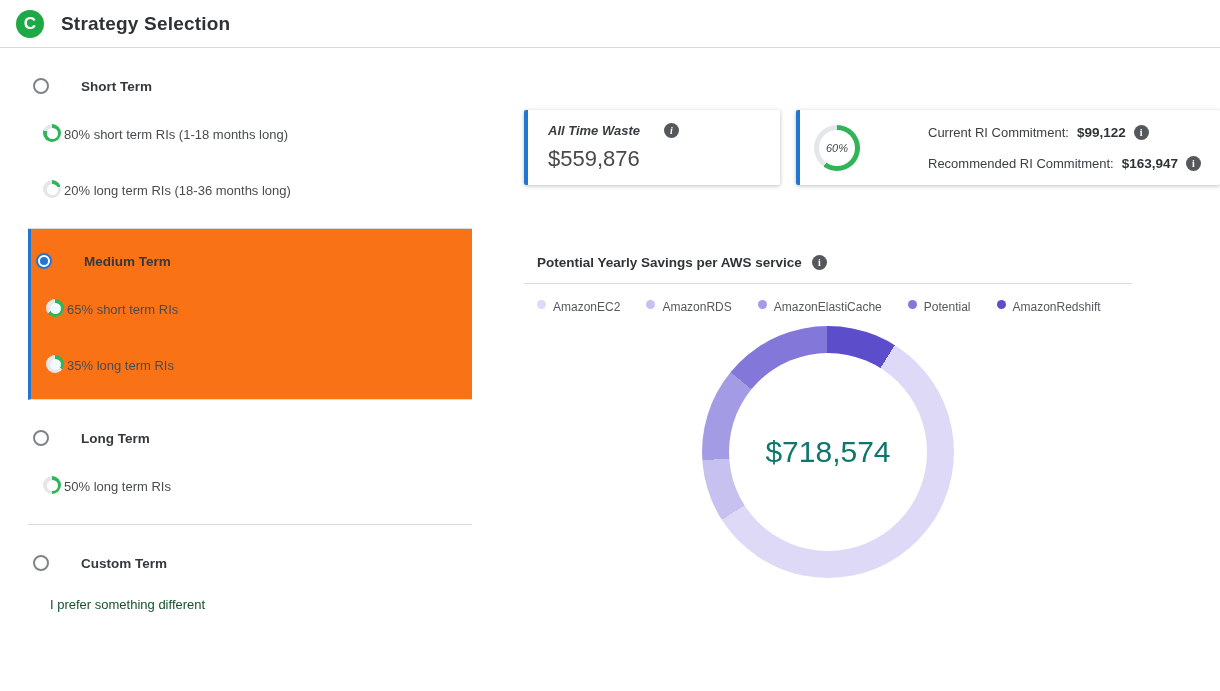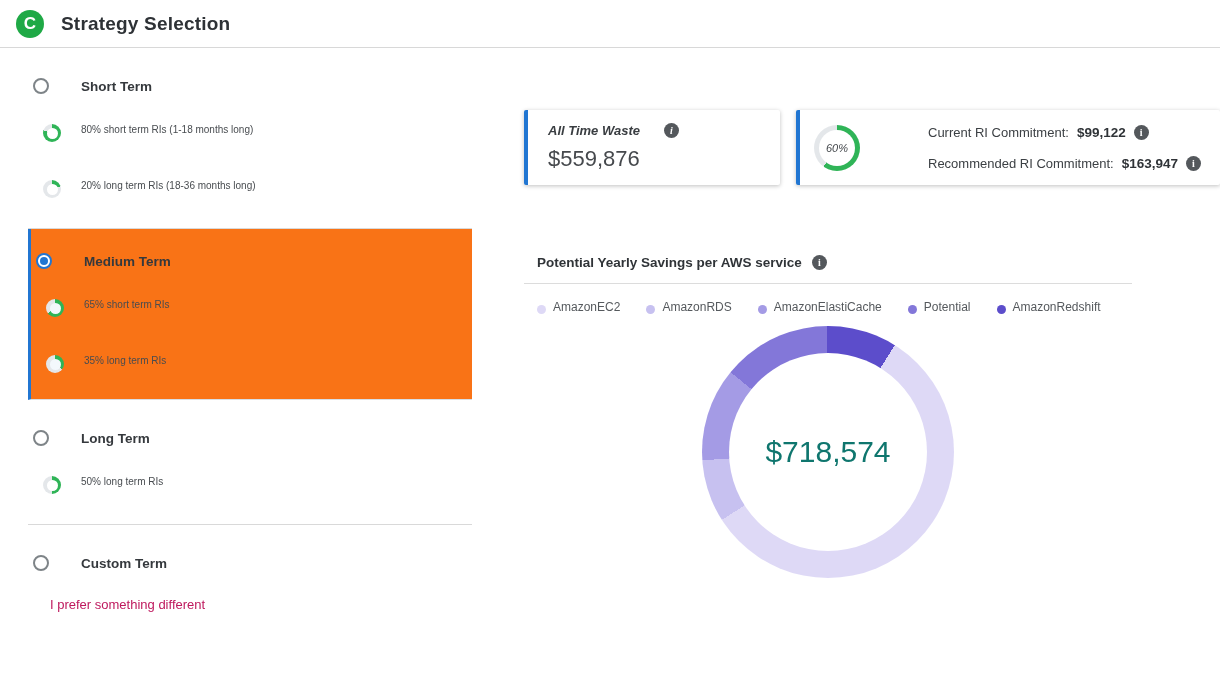--- a/index.html
+++ b/index.html
@@ -18,46 +18,46 @@
   .main { flex: 1; padding-left: 52px; min-width: 0; }
   
   .option-group { padding: 30px 0; cursor: pointer; }
   .option-group.ruled { border-bottom: 1px solid #D9D9D9; }
   .option-group.selected { background: #f97316; border-left: 3px solid #2176D2; border-bottom: 1px solid #D8DEE4; padding: 24px 0 26px; }
   .option-head { display: flex; align-items: center; gap: 32px; padding-left: 5px; }
   .option-label { font-size: 13.5px; font-weight: 700; color: #35393D; }
   .radio { width: 16px; height: 16px; border: 2px solid #7E8488; border-radius: 50%; background: #fff; position: relative; flex: none; }
   .option-group.selected .radio { border-color: #2176D2; }
   .option-group.selected .radio::after { content: ''; position: absolute; inset: 2px; border-radius: 50%; background: #2176D2; }
-  .sub-item { display: flex; align-items: flex-start; gap: 20px; padding-left: 15px; margin-top: 30px; font-size: 10px; color: #484C50; }
+  .sub-item { display: flex; align-items: flex-end; gap: 3px; padding-left: 15px; margin-top: 30px; font-size: 13px; color: #484C50; }
   .sub-item + .sub-item { margin-top: 38px; }
   .ring { width: 18px; height: 18px; border-radius: 50%; position: relative; flex: none; }
   .ring-hole { position: absolute; inset: 3.5px; border-radius: 50%; background: #fff; }
   .option-group.selected .ring-hole { background: #F3F8FC; }
-  .option-desc { padding-left: 22px; margin-top: 26px; font-size: 13px; color: #be185d; }
+  .option-desc { padding-left: 22px; margin-top: 26px; font-size: 13px; color: #14532d; }
   .custom-group { padding-bottom: 18px; }
   
   .cards-row { display: flex; gap: 16px; margin-top: 62px; }
   .card { background: #fff; border-left: 4px solid #2176D2; border-radius: 2px; box-shadow: 0 1px 4px rgba(0,0,0,.25); }
   .waste-card { width: 256px; padding: 13px 0 13px 20px; flex: none; }
   .card-title-row { display: flex; align-items: center; gap: 24px; font-size: 13px; font-weight: 700; color: #3A3E42; font-style: italic; }
   .waste-value { margin-top: 8px; font-size: 22px; color: #46494D; }
   .commitment-card { flex: 1; display: flex; align-items: center; gap: 68px; padding: 12px 0 12px 14px; min-width: 0; }
   .gauge { width: 46px; height: 46px; border-radius: 50%; position: relative; flex: none; }
   .gauge-hole { position: absolute; inset: 5px; border-radius: 50%; background: #fff; display: flex; align-items: center; justify-content: center; font-size: 11px; color: #44484C; font-style: italic; }
   .commit-line { display: flex; align-items: center; gap: 8px; font-size: 13px; color: #3C4044; white-space: nowrap; }
   .commit-line + .commit-line { margin-top: 16px; }
   .commit-value { font-weight: 700; color: #2F3337; font-size: 13.5px; }
   .info { width: 15px; height: 15px; border-radius: 50%; background: #54585C; color: #fff; font-size: 10px; font-weight: 700; display: inline-flex; align-items: center; justify-content: center; flex: none; font-family: "Liberation Serif", serif; cursor: pointer; }
   
   .chart-section { width: 608px; margin-top: 70px; }
   .chart-title-row { display: flex; align-items: center; gap: 10px; padding-left: 13px; font-size: 13.5px; font-weight: 700; color: #303438; }
   .rule { border-top: 1px solid #DCDCDC; margin-top: 13px; }
   .legend { display: flex; align-items: center; gap: 26px; padding-left: 13px; margin-top: 16px; }
-  .legend-item { display: flex; align-items: flex-end; gap: 7px; font-size: 12px; color: #55595D; cursor: pointer; }
+  .legend-item { display: flex; align-items: flex-start; gap: 7px; font-size: 12px; color: #55595D; cursor: pointer; }
   .legend-dot { width: 9px; height: 9px; border-radius: 50%; flex: none; }
   .donut-wrap { display: flex; justify-content: center; margin-top: 12px; }
   .donut { width: 252px; height: 252px; border-radius: 50%; position: relative; }
   .donut-hole { position: absolute; inset: 27px; border-radius: 50%; background: #fff; display: flex; align-items: center; justify-content: center; }
   .center-value { font-size: 30px; color: #0f766e; }
 </style>
 </head>
 <body>
 
 <header class="page-header">

